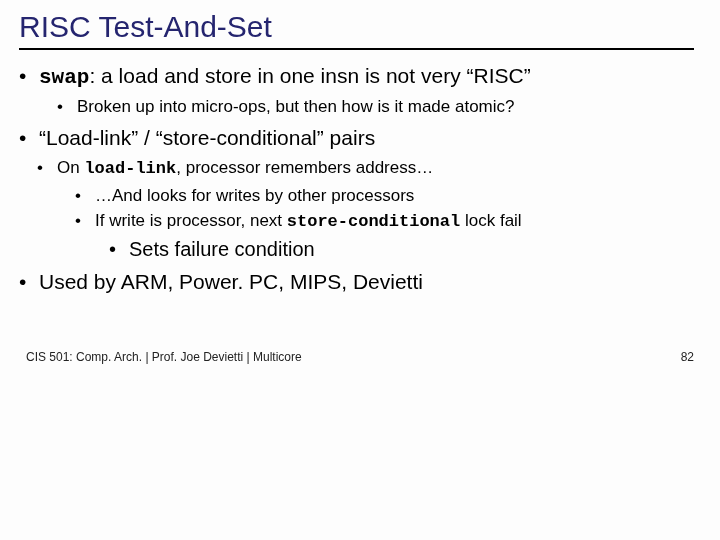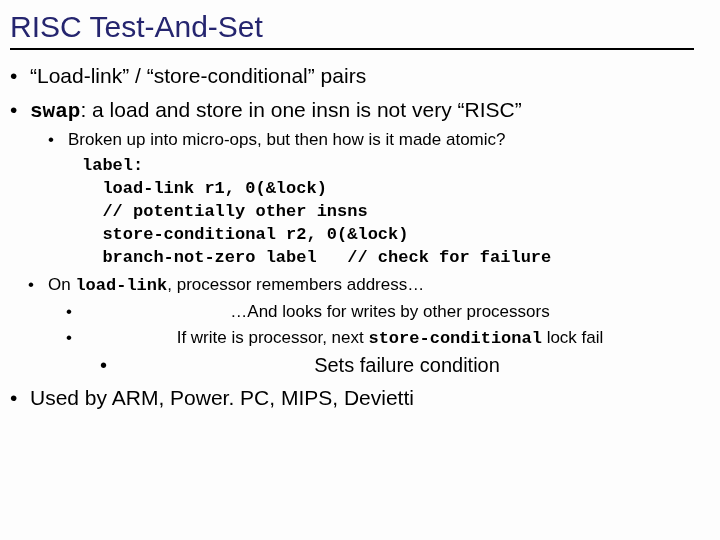--- a/index.html
+++ b/index.html
@@ -9,21 +9,21 @@
     height: 540px;
     background: #fdfdfd;
     font-family: Verdana, Geneva, sans-serif;
     color: #000;
     box-sizing: border-box;
     overflow: hidden;
   }
   .slide {
     width: 720px;
     height: 380px;
-    padding: 10px 26px 0 10px;
+    padding: 10px 26px 0 19px;
     box-sizing: border-box;
     position: relative;
     border-radius: 20px;
   }
   .title {
     color: #25256f;
     font-size: 30px;
     font-weight: 400;
     margin: 0 0 4px 0;
     font-family: Verdana, Geneva, sans-serif;
@@ -57,21 +57,20 @@
   .lvl2 > li {
     font-size: 17px;
     line-height: 1.55;
     margin-left: 18px;
     margin-bottom: 2px;
   }
   .lvl3 > li {
     font-size: 17px;
     line-height: 1.5;
     margin-left: 18px;
-    text-align: center;
   }
   .lvl4 > li {
     font-size: 20px;
     line-height: 1.45;
     margin-left: 14px;
   }
   .mono {
     font-family: "Courier New", Courier, monospace;
     font-weight: bold;
   }
@@ -96,48 +95,47 @@
 </style>
 </head>
 <body>
 
 <div class="slide" data-name="slide">
   <h1 class="title" data-name="slide-title">RISC Test-And-Set</h1>
   <hr class="rule" data-name="title-rule">
 
   <ul class="lvl1" data-name="bullet-list">
 
-    <li data-name="bullet-llsc">“Load-link” / “store-conditional” pairs</li>
-
     <li data-name="bullet-swap">
       <span class="mono" data-name="code-swap">swap</span><span data-name="text">: a load and store in one insn is not very “RISC”</span>
       <ul class="lvl2">
         <li data-name="bullet-microops">Broken up into micro-ops, but then how is it made atomic?</li>
       </ul>
     </li>
+
+    <li data-name="bullet-llsc">“Load-link” / “store-conditional” pairs</li>
     <li style="padding-left:0" data-name="llsc-children">
       <style>li[data-name="llsc-children"]::before{content:none}</style>
-      <div class="codeblock" data-name="code-block">label:
-  load-link r1, 0(&amp;lock)
-  // potentially other insns
-  store-conditional r2, 0(&amp;lock)
-  branch-not-zero label   // check for failure</div>
       <ul class="lvl2">
         <li data-name="bullet-on-load-link">
           <span data-name="text">On </span><span class="mono" data-name="code-load-link">load-link</span><span data-name="text">, processor remembers address…</span>
           <ul class="lvl3">
             <li data-name="bullet-looks-writes">…And looks for writes by other processors</li>
             <li data-name="bullet-write-detected">
               <span data-name="text">If write is processor, next </span><span class="mono" data-name="code-store-conditional">store-conditional</span><span data-name="text"> lock fail</span>
               <ul class="lvl4">
                 <li data-name="bullet-failure-condition">Sets failure condition</li>
               </ul>
             </li>
           </ul>
         </li>
       </ul>
     </li>
 
     <li data-name="bullet-used-by">Used by ARM, Power. PC, MIPS, Devietti</li>
 
   </ul>
 
+  <div class="footer" data-name="footer">
+    <span data-name="footer-left">CIS 501: Comp. Arch.  |  Prof. Joe Devietti  |  Multicore</span>
+    <span data-name="page-number">82</span>
+  </div>
 </div>
 
 </body></html>

